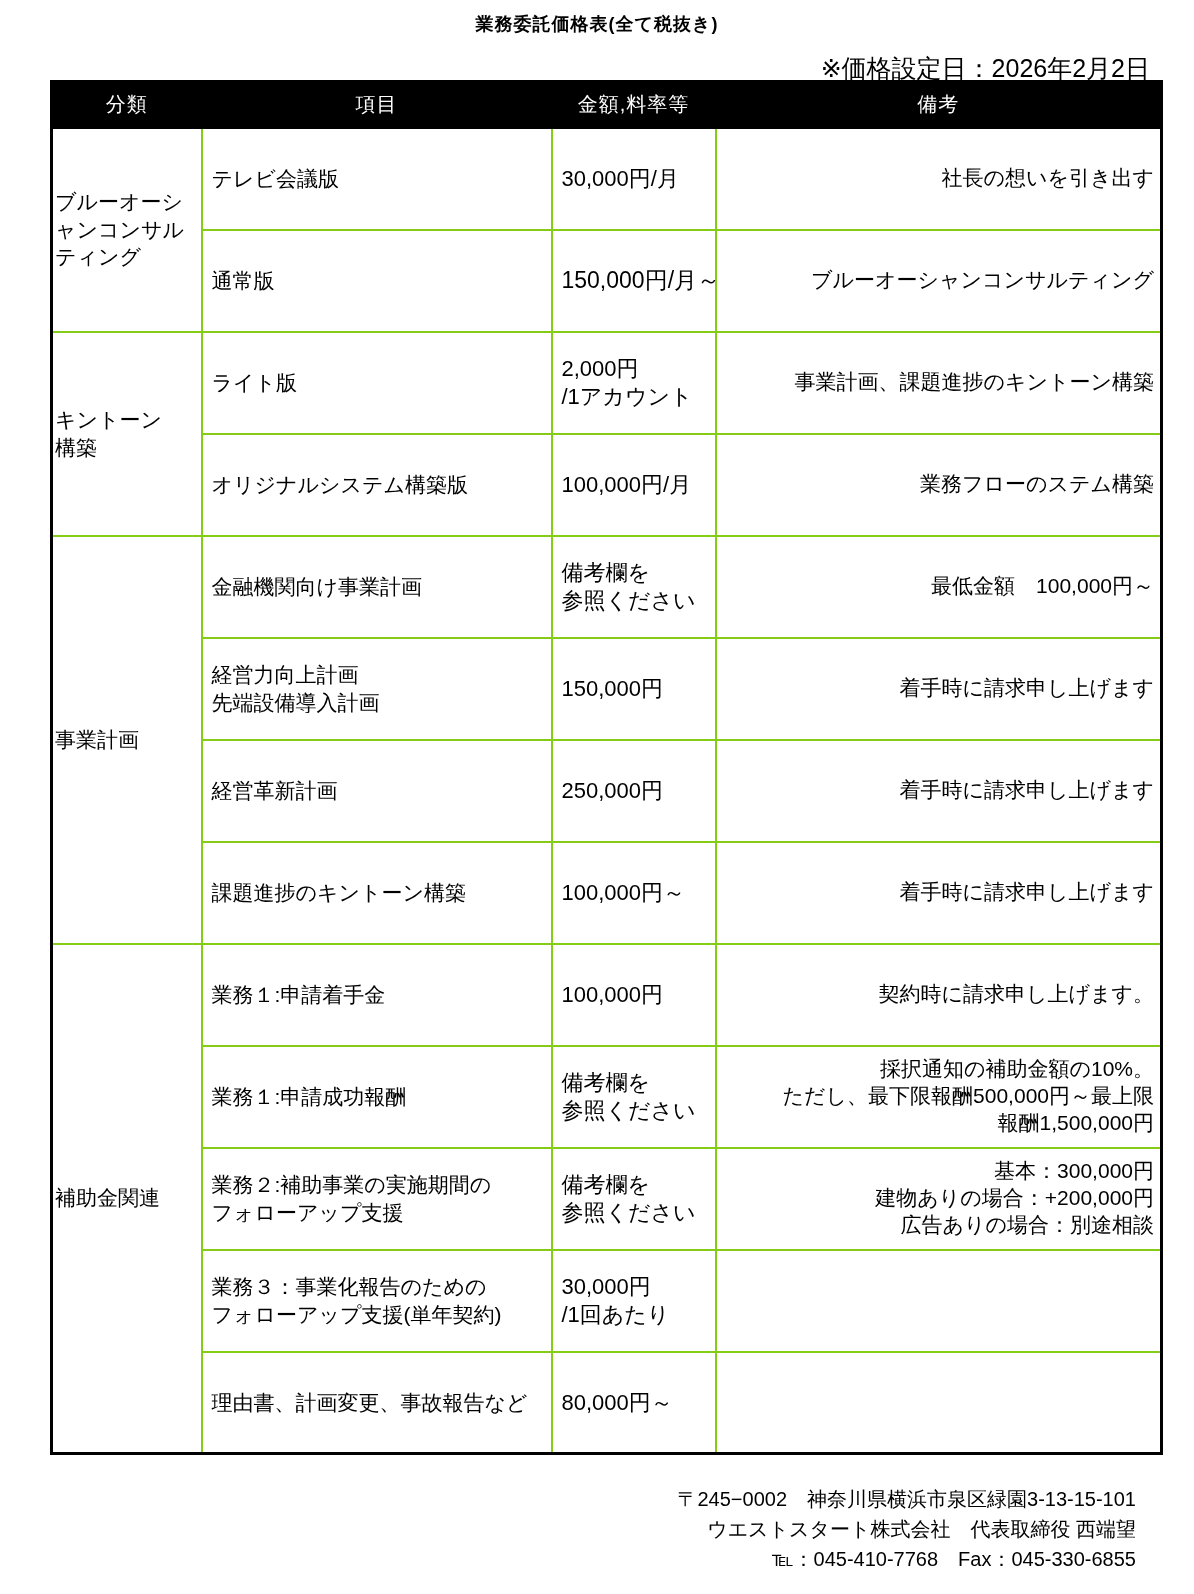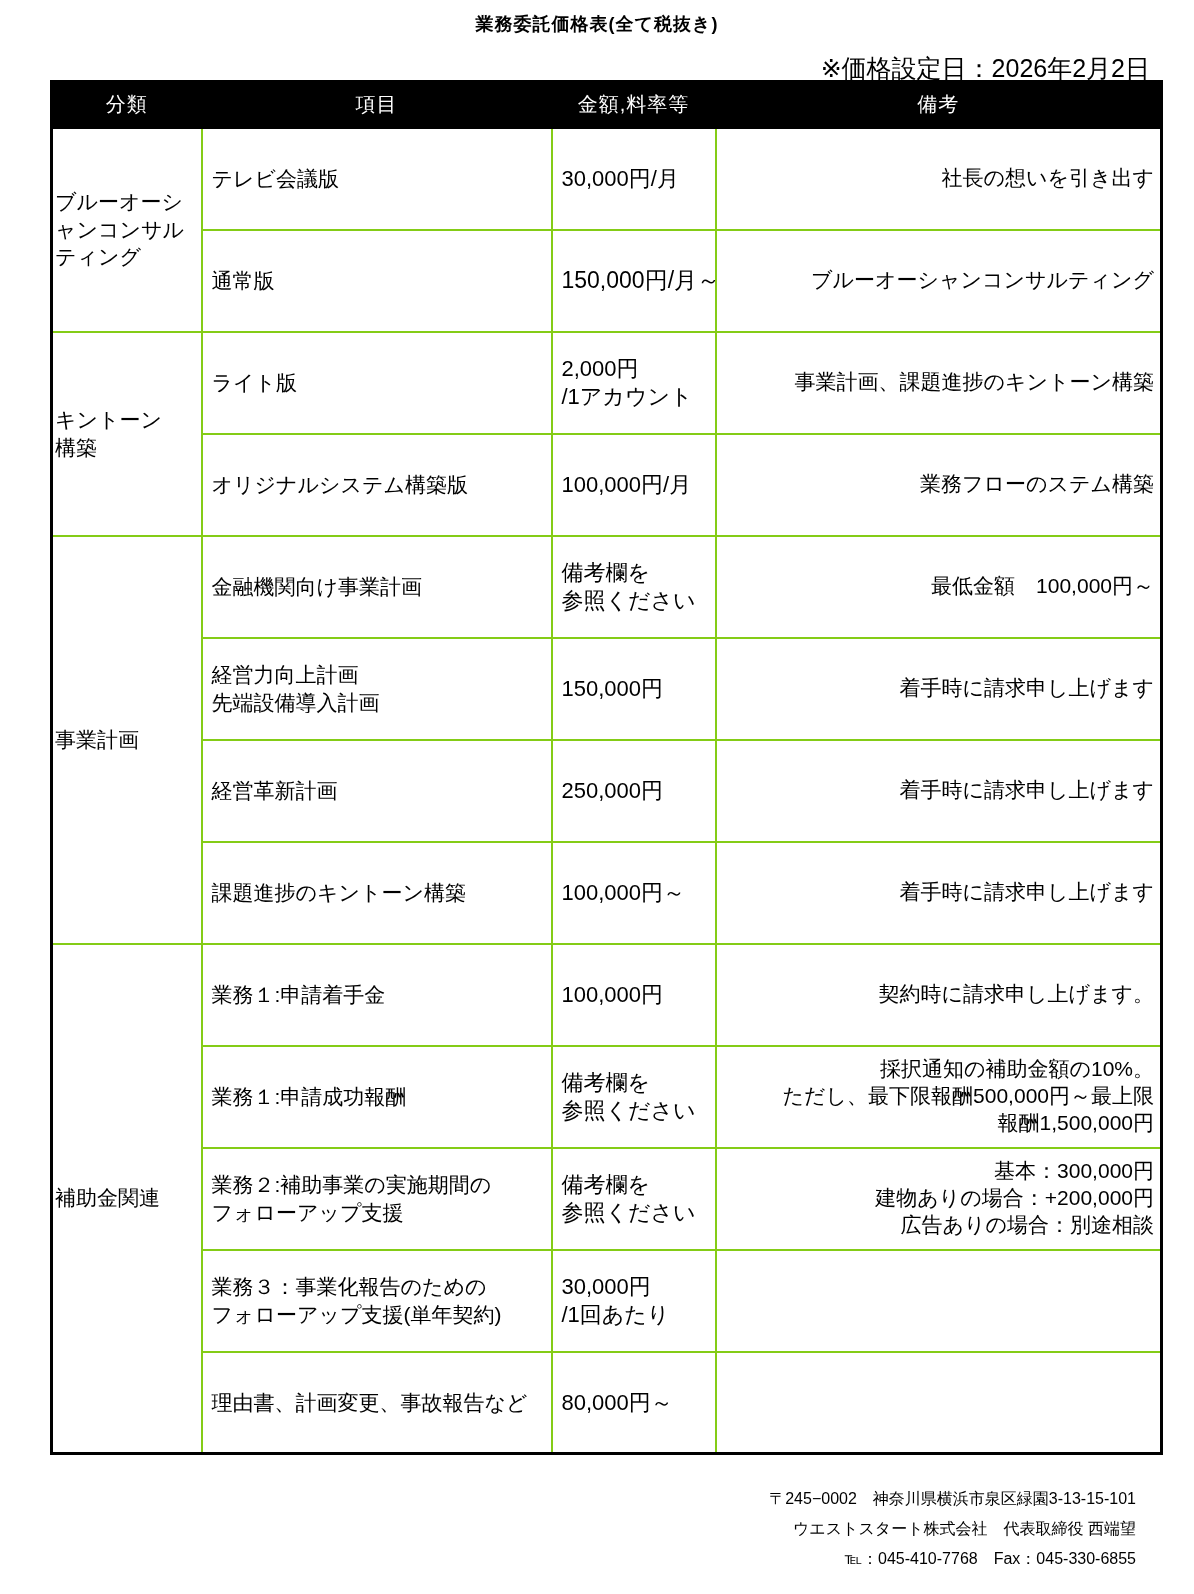--- a/index.html
+++ b/index.html
@@ -81,21 +81,21 @@
     line-height: 1.28;
     padding-left: 9px;
     font-size: 21px;
     text-align: right;
   }
   .footer {
     position: absolute;
     top: 1484px;
     right: 58px;
     text-align: right;
-    font-size: 16px;
+    font-size: 20px;
     line-height: 30px;
   }
 </style>
 </head>
 <body>
 
 <div class="page">
 
   <div class="title">業務委託価格表(全て税抜き)</div>
 

